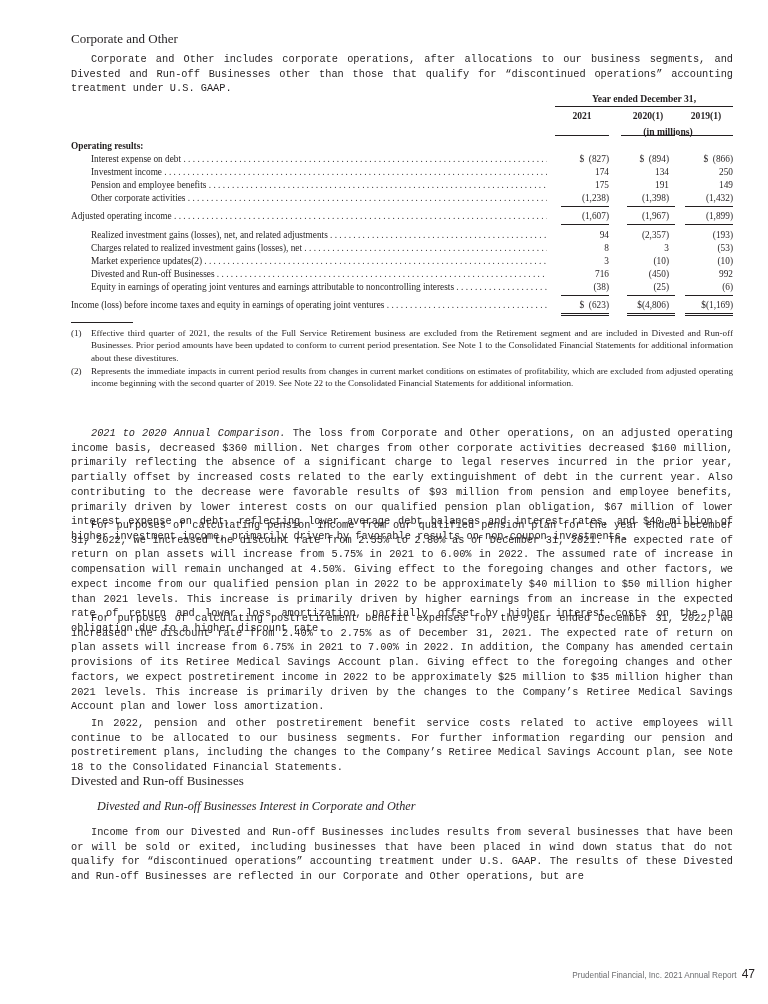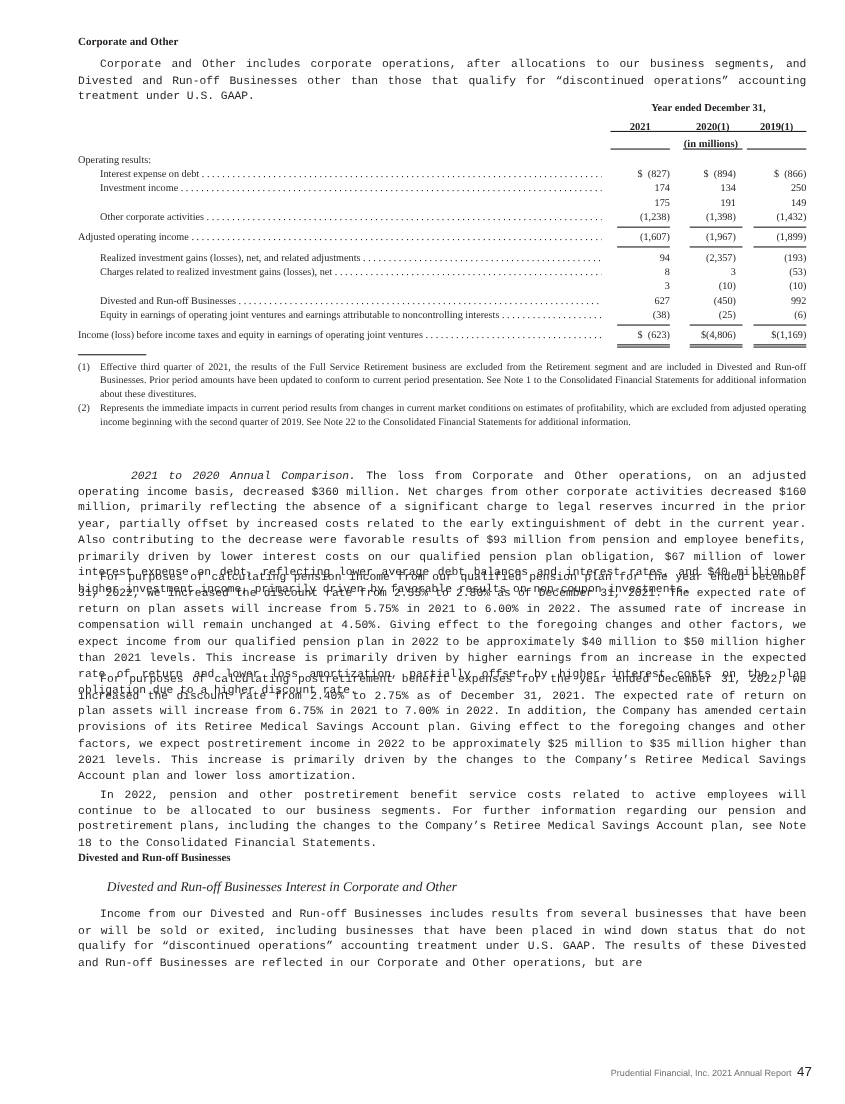--- a/index.html
+++ b/index.html
@@ -4,74 +4,74 @@
 <style>
   html, body { margin: 0; padding: 0; background: #ffffff; }
   body {
     width: 768px; height: 1004px; position: relative; overflow: hidden;
     font-family: "Liberation Serif", "DejaVu Serif", serif;
     color: #231f20;
   }
   .page { position: absolute; left: 71px; top: 0; width: 662px; }
   h2 {
     position: absolute; left: 0; margin: 0;
-    font-size: 10px; font-weight: bold; line-height: 14px;
+    font-size: 13px; font-weight: normal; line-height: 14px;
   }
   p.body {
     position: absolute; left: 0; width: 662px; margin: 0;
     font-size: 10.3px; line-height: 14.7px; text-align: justify;
     text-indent: 20px;
     font-family: Liberation Mono, monospace;
   }
-  .italic { font-style: italic; margin-left: 28px; }
+  .italic { font-style: italic; }
   h3 {
     position: absolute; left: 26px; margin: 0;
     font-size: 12.2px; font-style: italic; font-weight: normal;
   }
 
   
   .fin-table { position: absolute; left: 0; top: 93px; width: 662px; font-size: 9.3px; }
   .thead-top {
     position: absolute; left: 484px; width: 178px; top: 0; text-align: center;
-    font-weight: bold; font-size: 9.6px; padding-bottom: 15px; border-bottom: 1px solid #231f20;
+    font-weight: bold; font-size: 9.6px; padding-bottom: 2px; border-bottom: 1px solid #231f20;
   }
   .col-h {
     position: absolute; top: 17px; font-weight: bold; font-size: 9.6px; text-align: center;
     border-bottom: 1px solid #231f20; padding-bottom: 14px;
   }
-  .in-millions { position: absolute; top: 33px; left: 530px; width: 70px; text-align: right; font-weight: bold; font-size: 9.6px; }
+  .in-millions { position: absolute; top: 33px; left: 562px; width: 70px; text-align: center; font-weight: bold; font-size: 9.6px; }
   .row { position: absolute; left: 0; width: 662px; height: 12px; line-height: 12px; }
   .row .lbl {
     position: absolute; left: 0; width: 476px; overflow: hidden; white-space: nowrap;
   }
   .row .lbl.indent { left: 20px; width: 456px; }
   .row .lbl::after {
     content: " . . . . . . . . . . . . . . . . . . . . . . . . . . . . . . . . . . . . . . . . . . . . . . . . . . . . . . . . . . . . . . . . . . . . . . . . . . . . . . . . . . . . . . . . . . . . . . . . . . . . . . . . . . . . . . . . . . . . . . . . . . . . . . . . . . . . . . .";
     letter-spacing: 0;
   }
   .row.noleader .lbl::after { content: ""; }
   .row .v {
     position: absolute; text-align: right; width: 54px; white-space: pre;
   }
   .v.c1 { left: 484px; }
   .v.c2 { left: 544px; }
   .v.c3 { left: 608px; }
   .rule { position: absolute; height: 0; border-top: 1px solid #231f20; }
   .rule.double { border-top: 3px double #231f20; }
-  .bold { font-weight: normal; }
+  .bold { font-weight: bold; }
 
   .footnote-rule { position: absolute; left: 0; top: 322px; width: 62px; border-top: 1px solid #231f20; }
   .footnote {
     position: absolute; left: 0; width: 662px; font-size: 9.1px; line-height: 12.4px; text-align: justify;
   }
   .footnote .num { position: absolute; left: 0; top: 0; }
   .footnote .txt { margin-left: 20px; display: block; }
 
   .footer {
-    position: absolute; right: 30px; top: 967px; font-family: "Liberation Sans", "DejaVu Sans", sans-serif;
+    position: absolute; right: 13px; top: 967px; font-family: "Liberation Sans", "DejaVu Sans", sans-serif;
     font-size: 8.2px; color: #6d6e71;
   }
   .footer .pg { font-size: 12px; color: #231f20; margin-left: 5px; }
 </style>
 </head>
 <body>
 
 <div class="page">
 
   <h2 style="top:32px;">Corporate and Other</h2>
@@ -94,20 +94,21 @@
       <span class="v c2">$  (894)</span>
       <span class="v c3">$  (866)</span>
     </div>
     <div class="row" style="top:73px;">
       <span class="lbl indent">Investment income</span>
       <span class="v c1">174</span>
       <span class="v c2">134</span>
       <span class="v c3">250</span>
     </div>
     <div class="row" style="top:86px;">
+      <span class="lbl indent">Pension and employee benefits</span>
       <span class="v c1">175</span>
       <span class="v c2">191</span>
       <span class="v c3">149</span>
     </div>
     <div class="row" style="top:99px;">
       <span class="lbl indent">Other corporate activities</span>
       <span class="v c1">(1,238)</span>
       <span class="v c2">(1,398)</span>
       <span class="v c3">(1,432)</span>
     </div>
@@ -131,27 +132,28 @@
       <span class="v c2">(2,357)</span>
       <span class="v c3">(193)</span>
     </div>
     <div class="row" style="top:149px;">
       <span class="lbl indent">Charges related to realized investment gains (losses), net</span>
       <span class="v c1">8</span>
       <span class="v c2">3</span>
       <span class="v c3">(53)</span>
     </div>
     <div class="row" style="top:162px;">
+      <span class="lbl indent">Market experience updates(2)</span>
       <span class="v c1">3</span>
       <span class="v c2">(10)</span>
       <span class="v c3">(10)</span>
     </div>
     <div class="row" style="top:175px;">
       <span class="lbl indent">Divested and Run-off Businesses</span>
-      <span class="v c1">627</span>
+      <span class="v c1">716</span>
       <span class="v c2">(450)</span>
       <span class="v c3">992</span>
     </div>
     <div class="row" style="top:188px;">
       <span class="lbl indent">Equity in earnings of operating joint ventures and earnings attributable to noncontrolling interests</span>
       <span class="v c1">(38)</span>
       <span class="v c2">(25)</span>
       <span class="v c3">(6)</span>
     </div>
     <div class="rule" style="top:202px;left:490px;width:48px;"></div>

